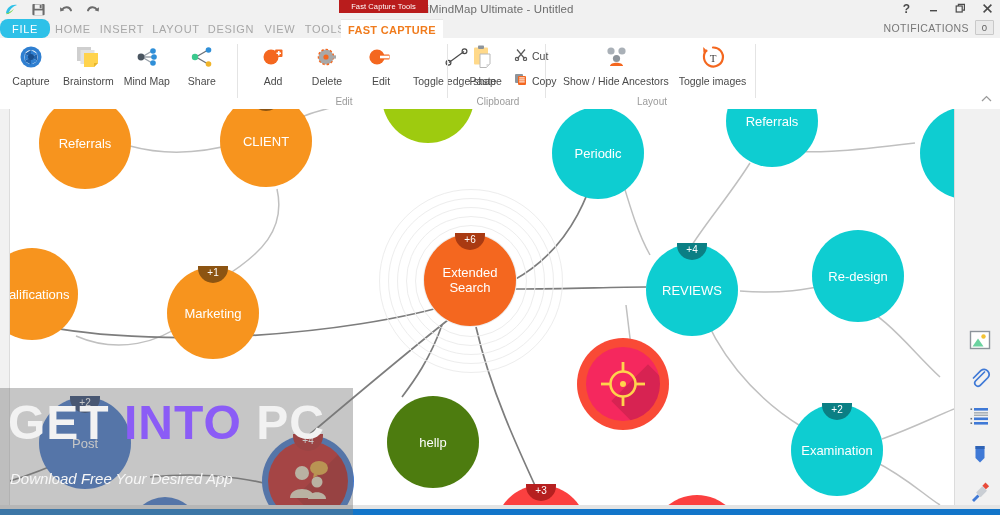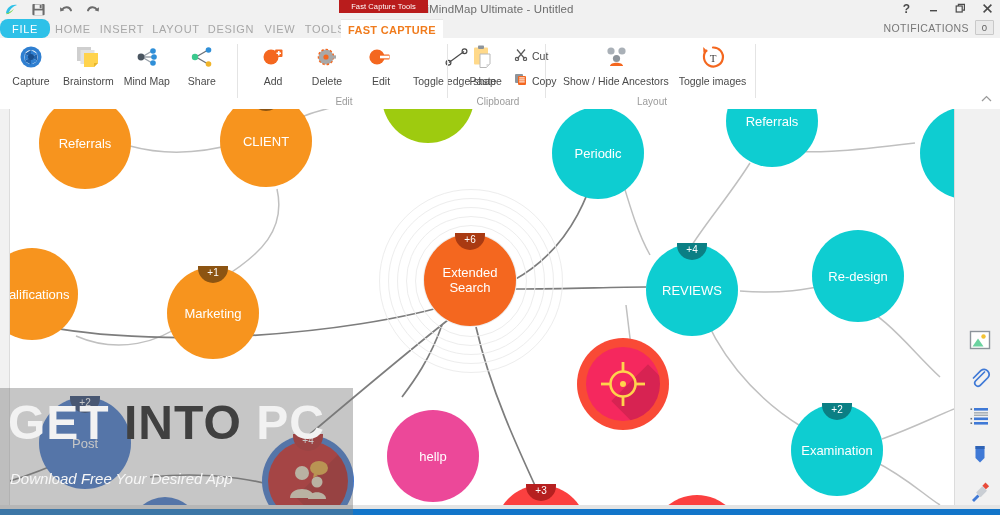--- a/index.html
+++ b/index.html
@@ -66,21 +66,21 @@
   .halo{position:absolute;border-radius:50%;border:1px solid #ededed;pointer-events:none;}
 
   
   .rail{position:absolute;left:960px;top:109px;width:40px;height:396px;background:#f1f1f1;}
   .railbtn{position:absolute;left:6px;width:28px;height:28px;display:flex;align-items:center;justify-content:center;cursor:default;}
 
   
   .wm{position:absolute;left:0;top:388px;width:353px;height:127px;background:rgba(120,120,120,.42);z-index:40;}
   .wm-main{position:absolute;left:8px;top:10px;font-size:48px;font-weight:bold;letter-spacing:1px;
     font-family:"Liberation Sans", sans-serif;line-height:50px;white-space:nowrap;}
-  .wm-g{color:#f2f2f2;}.wm-i{color:#404040;}.wm-p{color:#f2f2f2;}
+  .wm-g{color:#f2f2f2;}.wm-i{color:#8b5cf6;}.wm-p{color:#f2f2f2;}
   .wm-sub{position:absolute;left:10px;top:82px;font-size:15px;font-style:italic;color:#f7f7f7;white-space:nowrap;}
 
   .bottombar{position:absolute;left:0;top:509px;width:1000px;height:6px;background:#1275c9;}
   .bottomgrey{position:absolute;left:0;top:505px;width:1000px;height:4px;background:#e4e4e4;}
 </style>
 </head>
 <body>
 
 <div id="app">
 
@@ -427,21 +427,21 @@
             <span class="txt">REVIEWS</span>
             <span class="badge" style="background: rgb(11, 127, 132);">+4</span>
           </div>
           <div class="node" style="left: 802px; top: 121px; width: 92px; height: 92px; background: rgb(14, 205, 209);">
             <span class="txt">Re-design</span>
           </div>
           <div class="node" style="left: 29px; top: 288px; width: 92px; height: 92px; background: rgb(61, 116, 204);">
             <span class="txt">Post</span>
             <span class="badge" style="background: rgb(39, 64, 110);">+2</span>
           </div>
-          <div class="node" style="left: 377px; top: 301px; width: 92px; height: 92px; background: #ec4899; align-items: center;">
+          <div class="node" style="left: 377px; top: 287px; width: 92px; height: 92px; background: #4d7c0f; align-items: center;">
             <span class="txt">hellp</span>
           </div>
           <div class="node" style="left: 567px; top: 229px; width: 92px; height: 92px; background: rgb(249, 74, 54);">
             <div style="position:absolute;left:9px;top:9px;width:74px;height:74px;border-radius:50%;background:#f5285e;overflow:hidden;">
               <div style="position:absolute;left:36px;top:28px;width:52px;height:52px;background:rgba(0,0,0,.12);transform:rotate(45deg);"></div>
             </div>
             <svg width="46" height="46" viewBox="0 0 46 46" style="position:relative;">
               <circle cx="23" cy="23" r="12.5" fill="none" stroke="#ffd34d" stroke-width="2.6"></circle>
               <circle cx="23" cy="23" r="3" fill="#ffd34d"></circle>
               <rect x="21.6" y="1" width="2.8" height="9" fill="#ffd34d"></rect>

